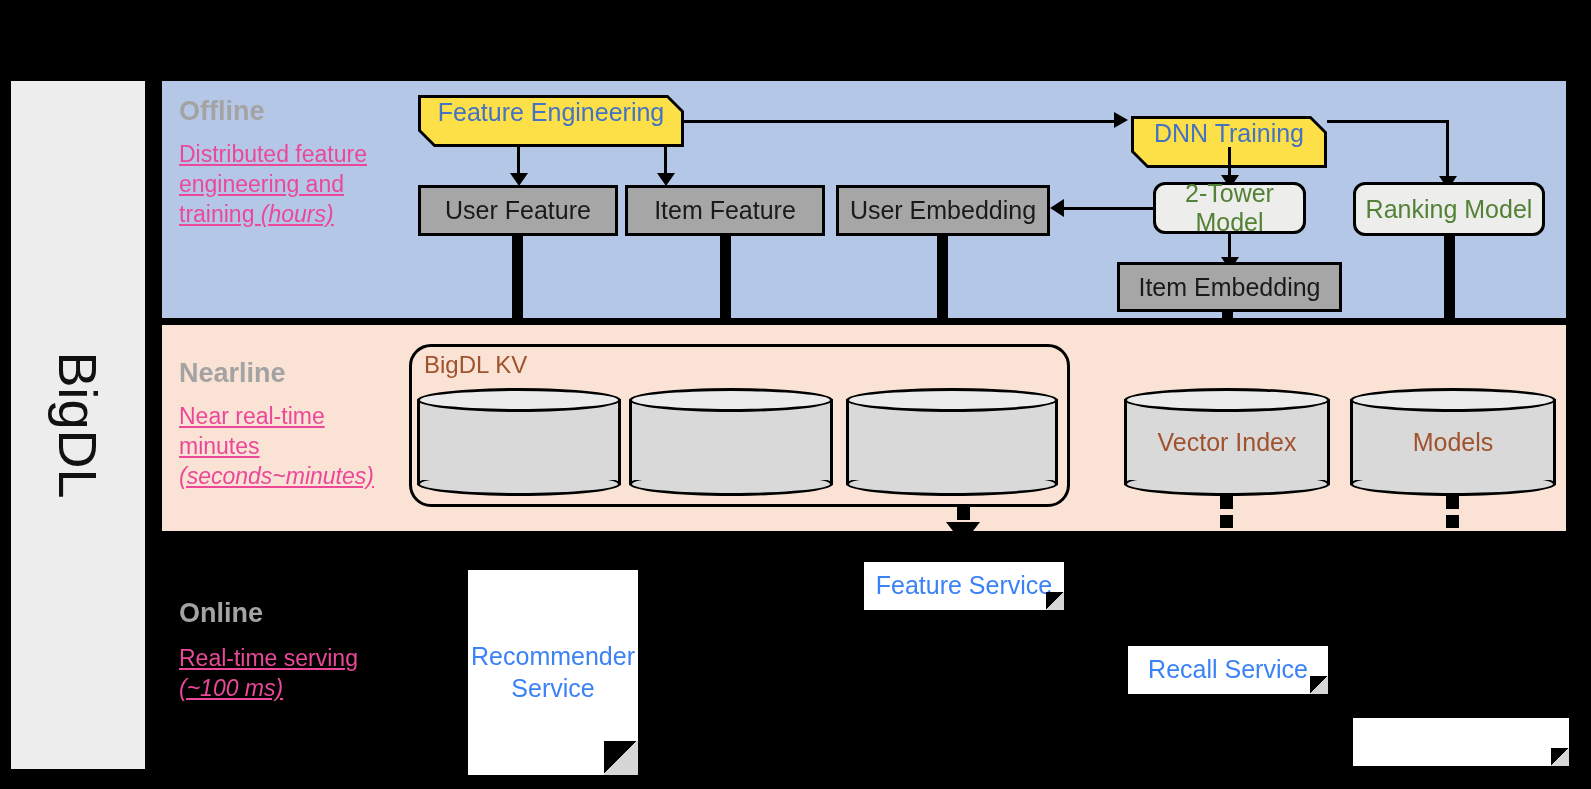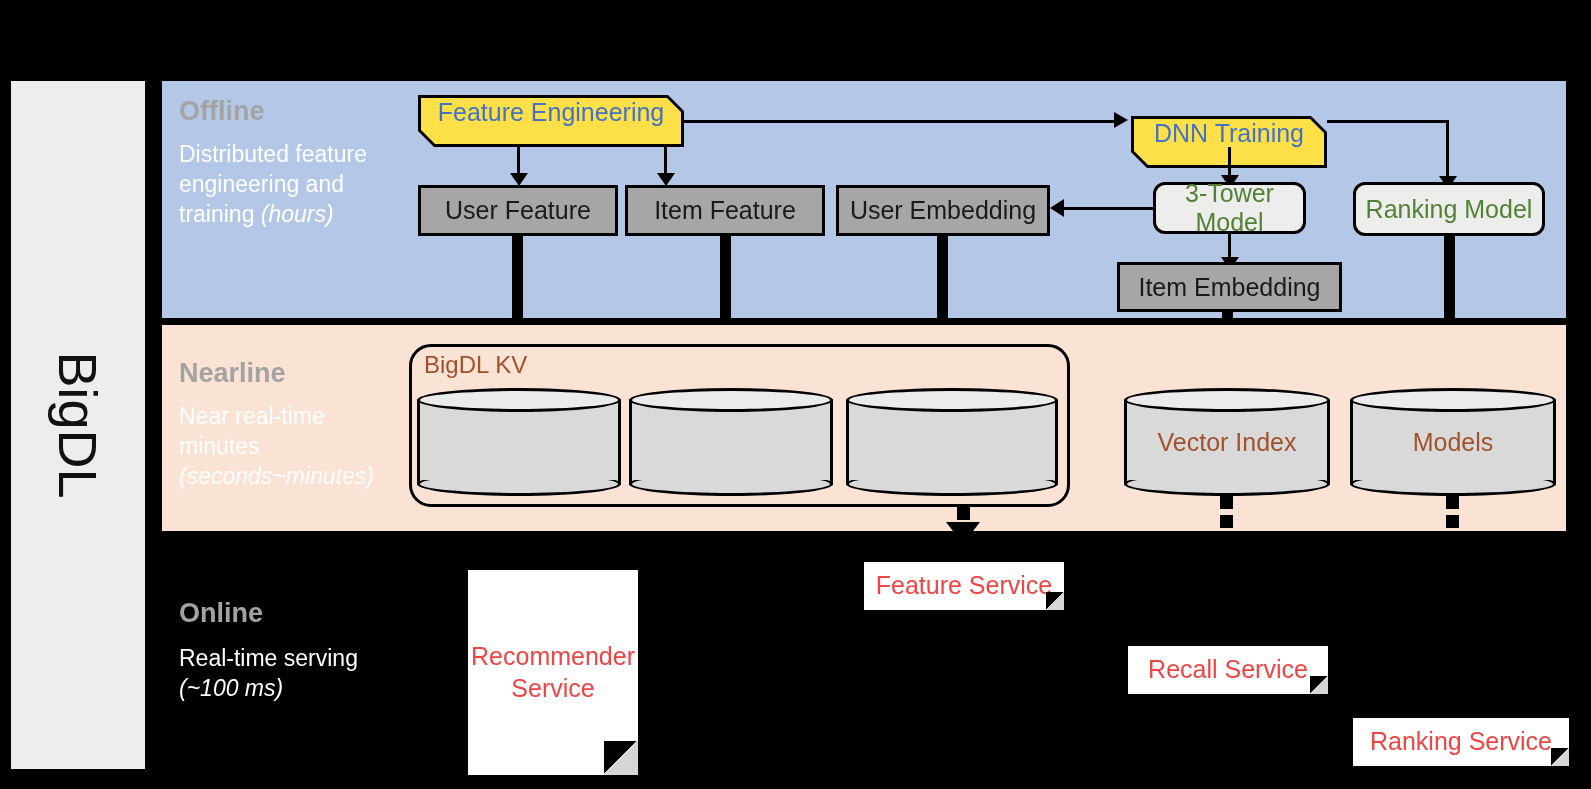--- a/index.html
+++ b/index.html
@@ -25,22 +25,22 @@
   
   .panel{position:absolute;box-sizing:border-box;border:3px solid #000;}
   .panel.offline{left:159px;top:78px;width:1410px;height:243px;background:#b4c7e7;}
   .panel.nearline{left:159px;top:322px;width:1410px;height:212px;background:#fae3d4;}
 
   .band-title{
     position:absolute;font-size:27px;color:#a3a3a3;font-weight:600;
     font-family:"Liberation Sans", sans-serif;
   }
   .band-sub{
-    position:absolute;font-size:23px;color:#ffffff;line-height:1.30;
-    font-family:"Liberation Sans", sans-serif;width:215px;
+    position:absolute;font-size:23px;color:#ec4899;line-height:1.30;
+    font-family:"Liberation Sans", sans-serif;width:215px;text-decoration:underline;
   }
   .band-sub i{font-style:italic;}
 
   
   .node{
     position:absolute;box-sizing:border-box;
     display:flex;align-items:center;justify-content:center;text-align:center;
     font-size:25px;line-height:1.15;
   }
   .n-gray{background:#a6a6a6;border:3px solid #000;color:#1a1a1a;}
@@ -88,21 +88,21 @@
     border:3px solid #000;border-radius:22px;box-sizing:border-box;background:transparent;
   }
   .redis-lbl{
     position:absolute;left:424px;top:351px;font-size:24px;color:#a0522d;
   }
 
   
   .note{
     position:absolute;background:#fff;
     display:flex;align-items:center;justify-content:center;text-align:center;
-    color:#ef4444;font-size:25px;line-height:1.25;
+    color:#3b82f6;font-size:25px;line-height:1.25;
   }
   .note .fold{
     position:absolute;right:0;bottom:0;width:18px;height:18px;
     background:linear-gradient(135deg,#000 0 48%, #d6d6d6 48% 100%);
   }
   .note.big .fold{width:34px;height:34px;}
 
   
   .ln{position:absolute;background:#000;}
   .ln.v{width:3px;}
@@ -176,21 +176,21 @@
     <span>User Feature</span>
   </div>
   <div class="node n-gray" style="left:625px;top:185px;width:200px;height:51px;">
     <span>Item Feature</span>
   </div>
   <div class="node n-gray" style="left:836px;top:185px;width:214px;height:51px;">
     <span>User Embedding</span>
   </div>
 
   <div class="node n-proc rounded" style="left:1153px;top:182px;width:153px;height:52px;">
-    <span class="green-t">3-Tower Model</span>
+    <span class="green-t">2-Tower Model</span>
   </div>
 
   <div class="ln h" style="left:1062px;top:207px;width:92px;"></div>
   <div class="ar-left" style="left:1050px;top:199px;"></div>
 
   <div class="node n-proc rounded" style="left:1353px;top:182px;width:192px;height:54px;">
     <span class="green-t">Ranking Model</span>
   </div>
 
   <div class="ln v" style="left:1228px;top:234px;height:28px;"></div>
@@ -275,17 +275,16 @@
     <span>Feature Service</span>
     <div class="fold"></div>
   </div>
 
   <div class="note" style="left:1128px;top:646px;width:200px;height:48px;">
     <span>Recall Service</span>
     <div class="fold"></div>
   </div>
 
   <div class="note" style="left:1353px;top:718px;width:216px;height:48px;">
-    <span>Ranking Service</span>
     <div class="fold"></div>
   </div>
 
 </div>
 
 </body></html>

